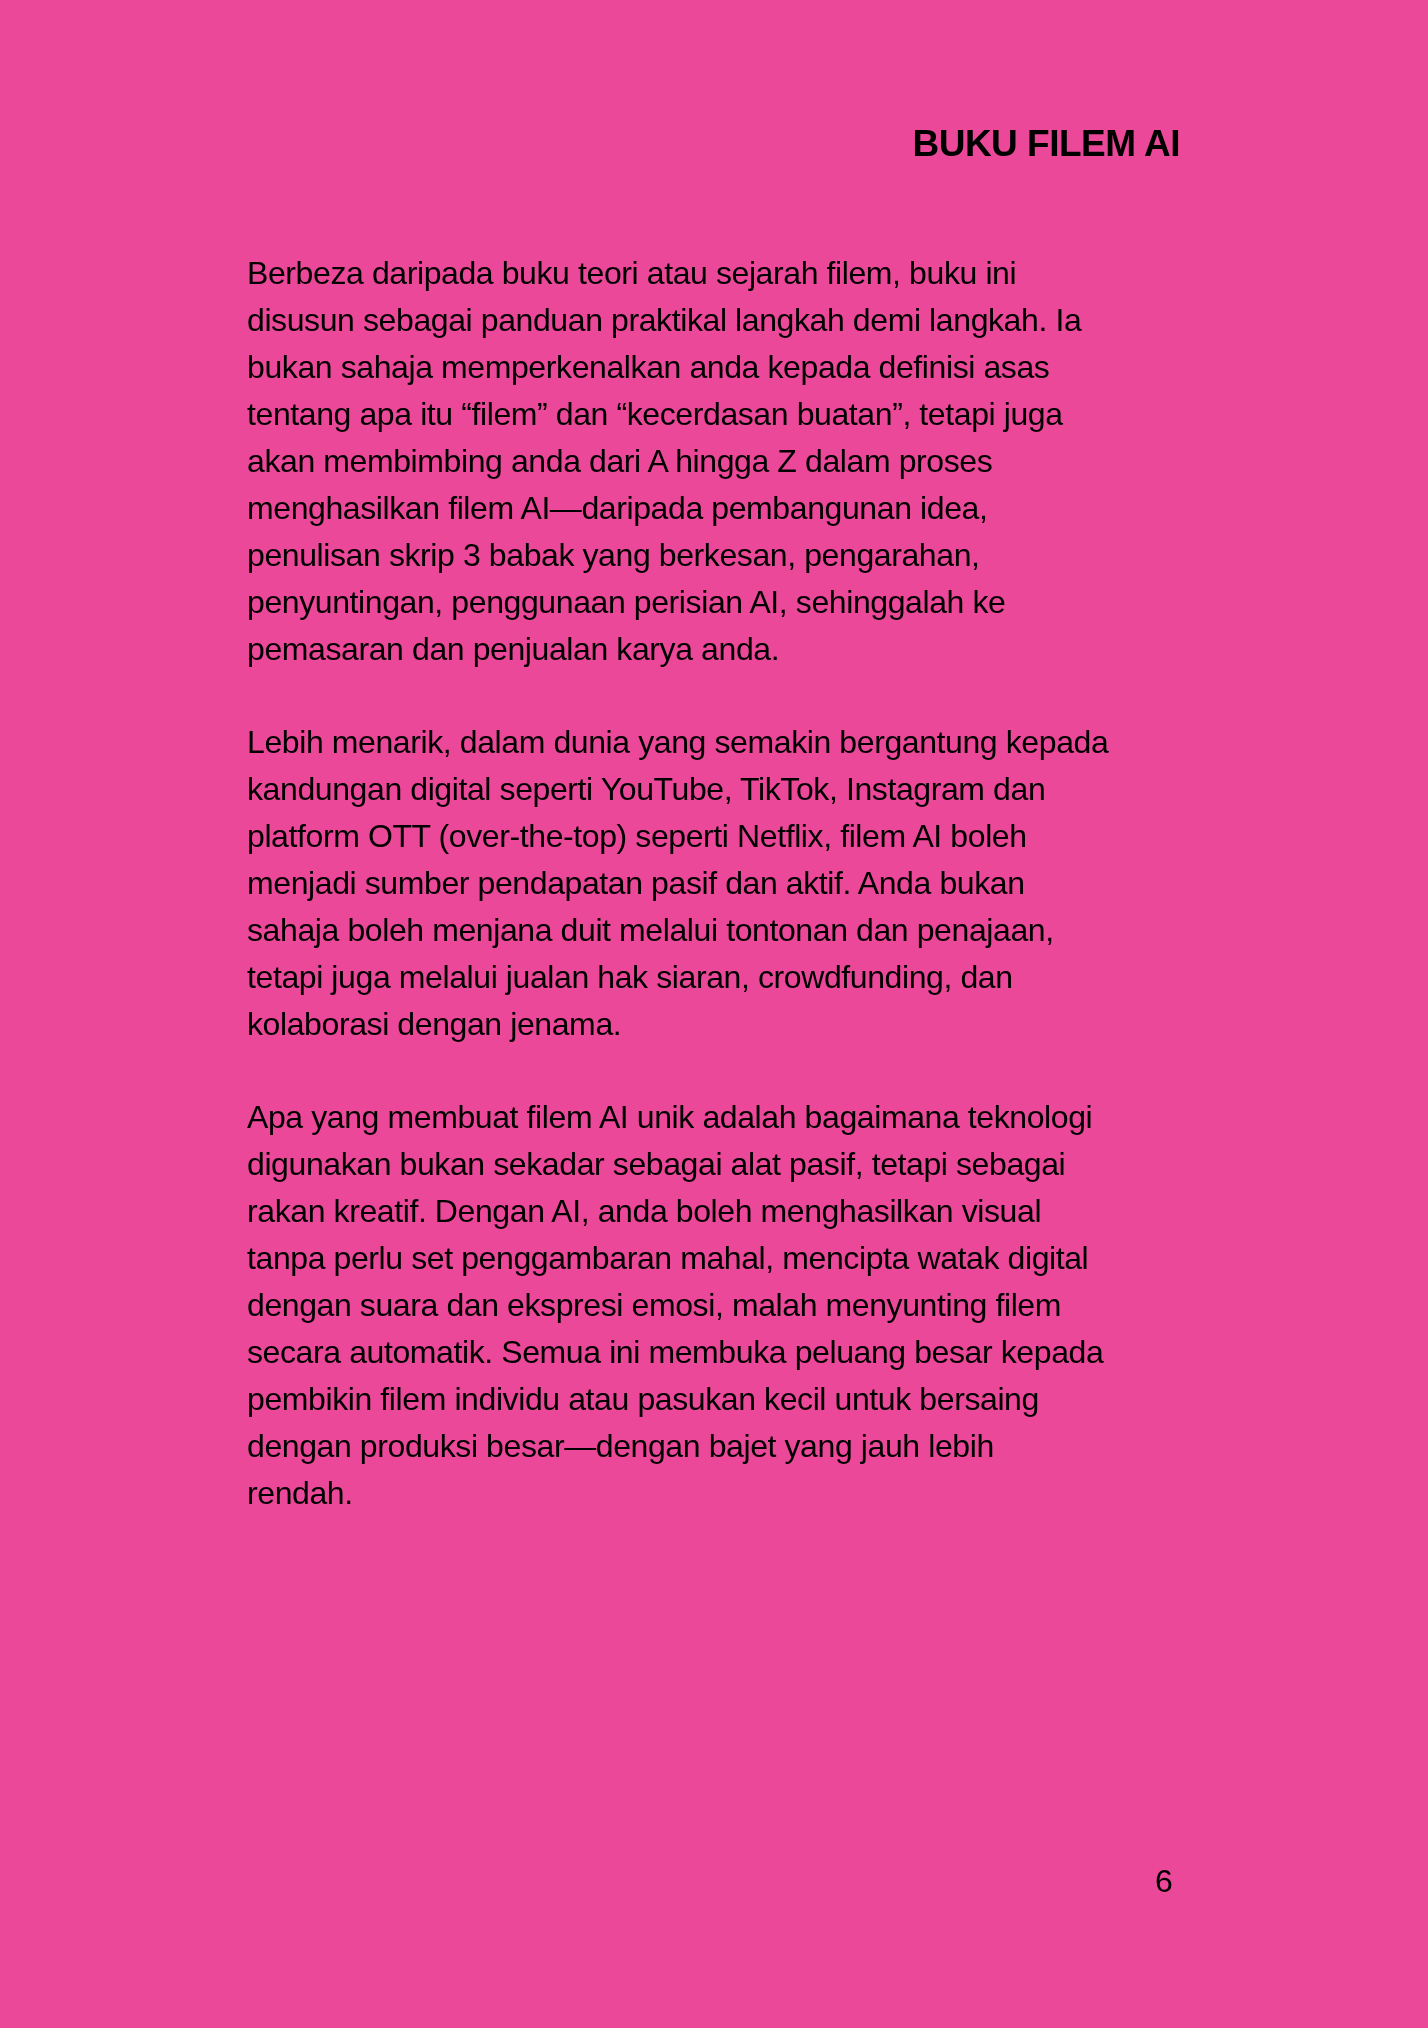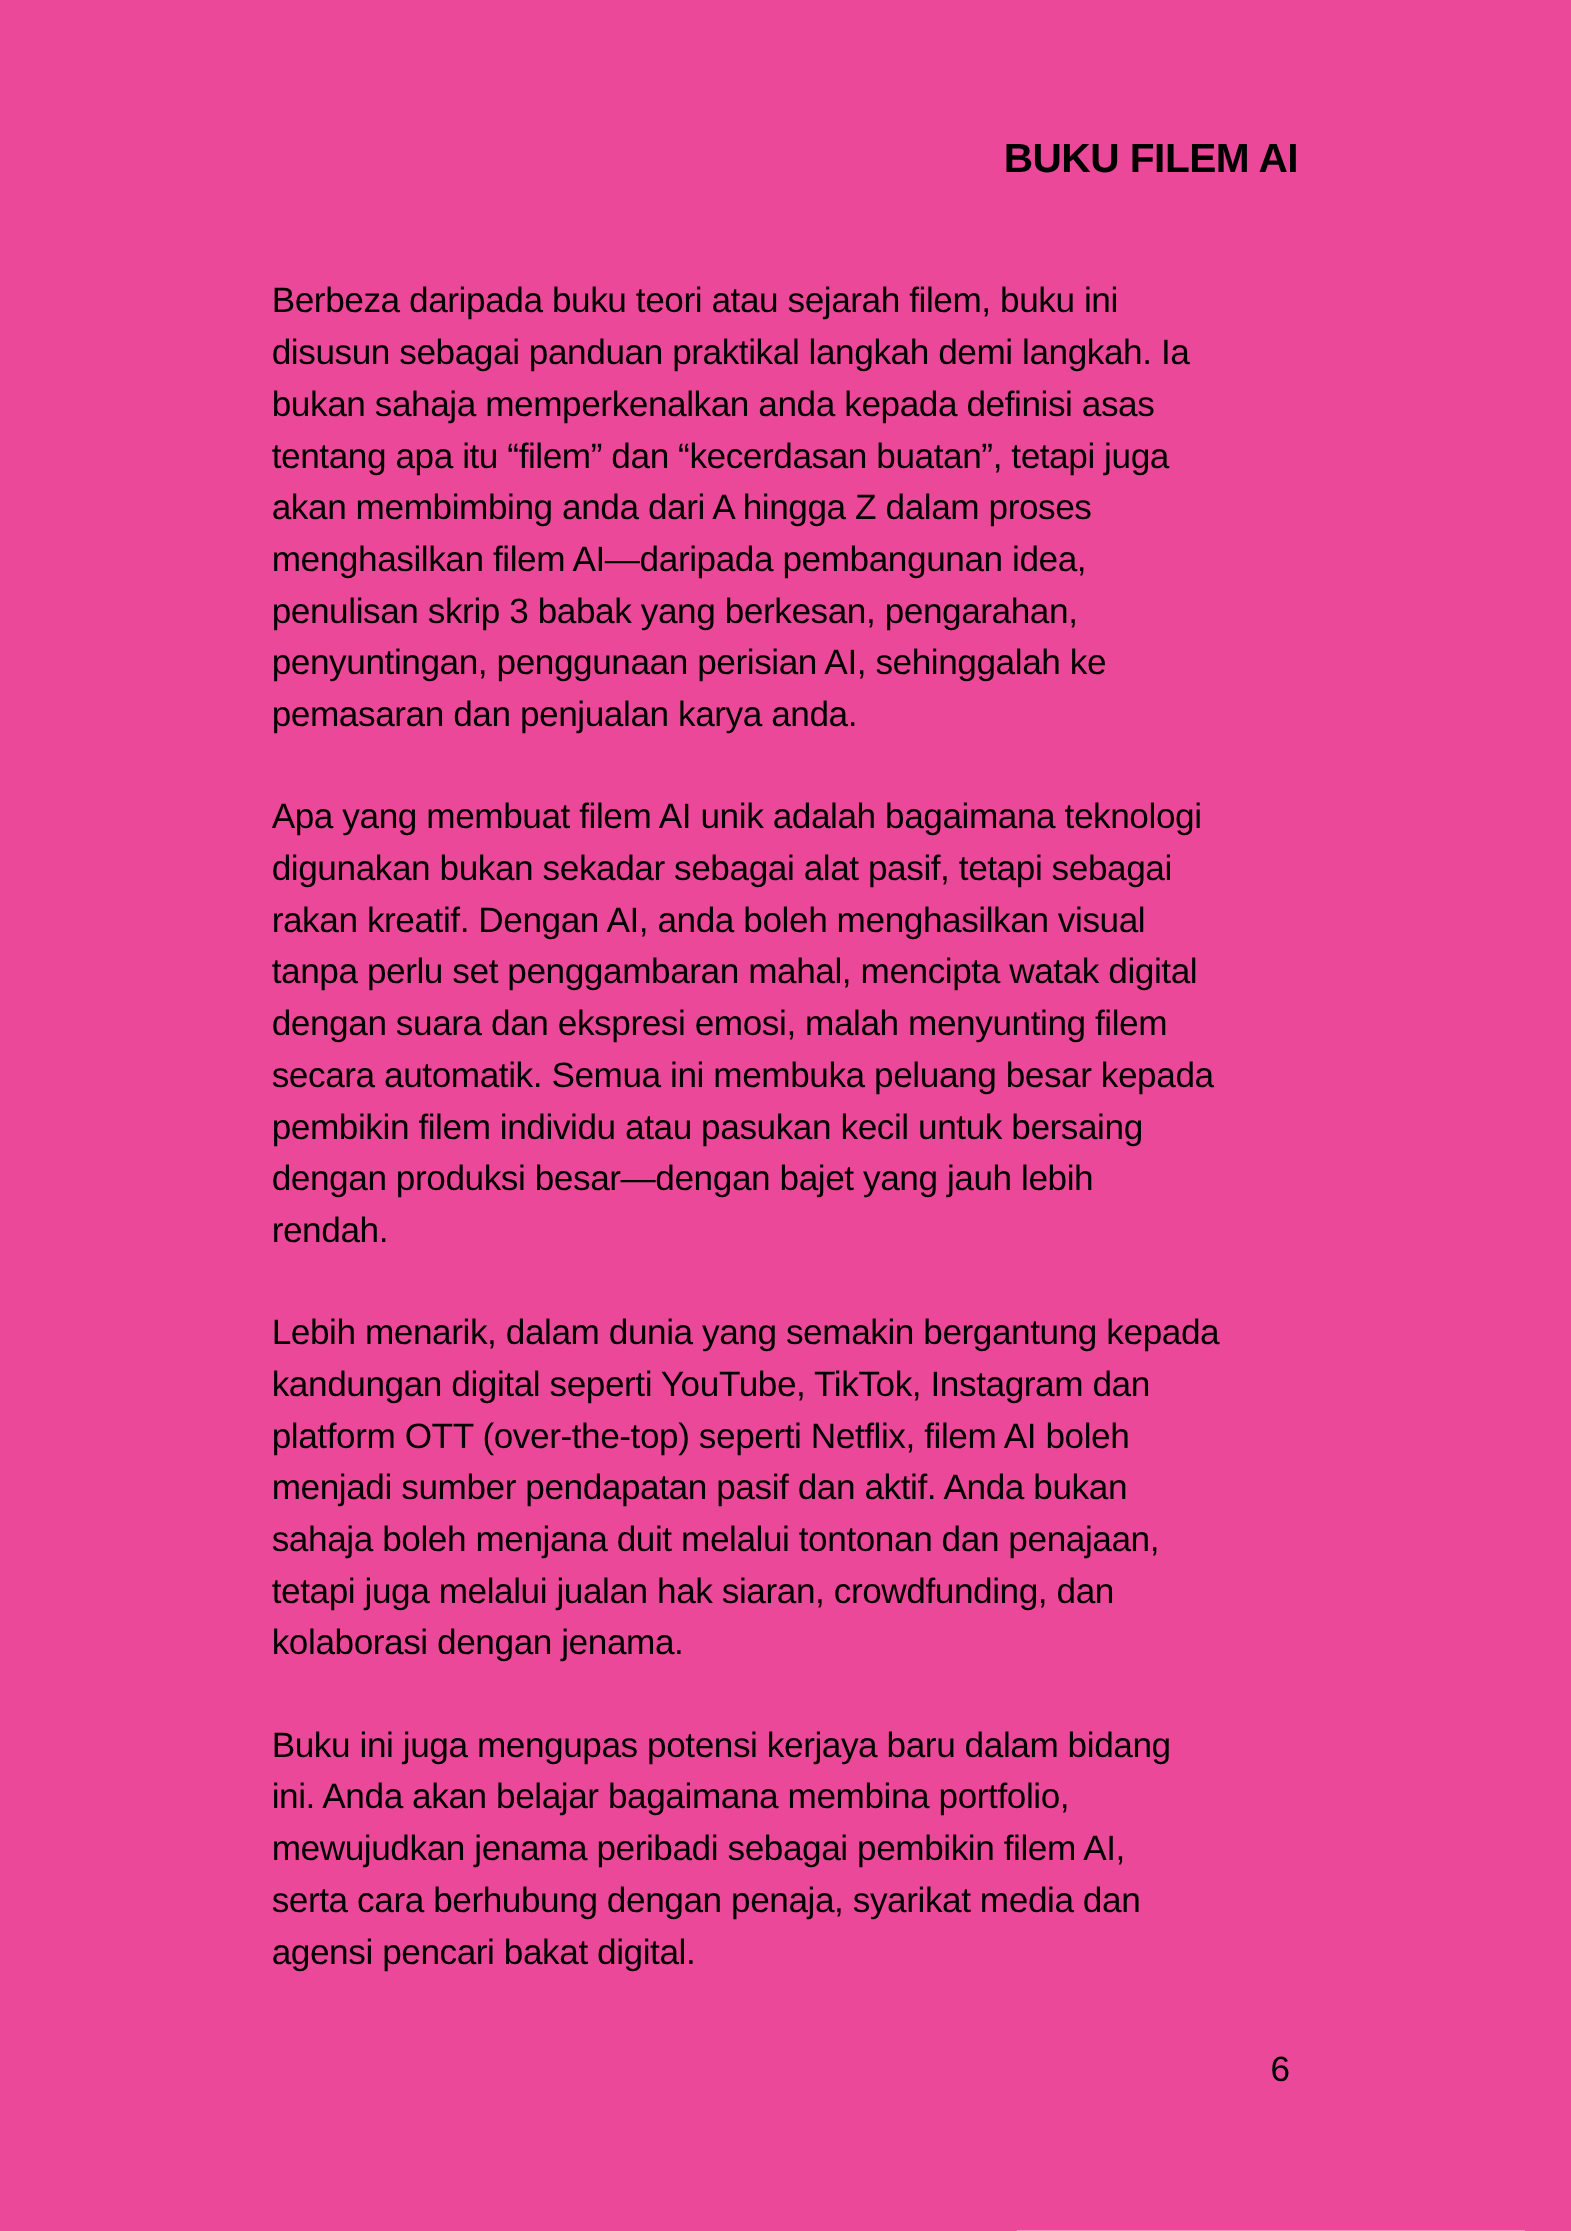--- a/index.html
+++ b/index.html
@@ -61,38 +61,33 @@
   <div class="content">
     <p class="para">Berbeza daripada buku teori atau sejarah filem, buku ini
 disusun sebagai panduan praktikal langkah demi langkah. Ia
 bukan sahaja memperkenalkan anda kepada definisi asas
 tentang apa itu “filem” dan “kecerdasan buatan”, tetapi juga
 akan membimbing anda dari A hingga Z dalam proses
 menghasilkan filem AI—daripada pembangunan idea,
 penulisan skrip 3 babak yang berkesan, pengarahan,
 penyuntingan, penggunaan perisian AI, sehinggalah ke
 pemasaran dan penjualan karya anda.</p>
+    <p class="para">Lebih menarik, dalam dunia yang semakin bergantung kepada
+kandungan digital seperti YouTube, TikTok, Instagram dan
+platform OTT (over-the-top) seperti Netflix, filem AI boleh
+menjadi sumber pendapatan pasif dan aktif. Anda bukan
+sahaja boleh menjana duit melalui tontonan dan penajaan,
+tetapi juga melalui jualan hak siaran, crowdfunding, dan
+kolaborasi dengan jenama.</p>
     <p class="para">Apa yang membuat filem AI unik adalah bagaimana teknologi
 digunakan bukan sekadar sebagai alat pasif, tetapi sebagai
 rakan kreatif. Dengan AI, anda boleh menghasilkan visual
 tanpa perlu set penggambaran mahal, mencipta watak digital
 dengan suara dan ekspresi emosi, malah menyunting filem
 secara automatik. Semua ini membuka peluang besar kepada
 pembikin filem individu atau pasukan kecil untuk bersaing
 dengan produksi besar—dengan bajet yang jauh lebih
 rendah.</p>
-    <p class="para">Lebih menarik, dalam dunia yang semakin bergantung kepada
-kandungan digital seperti YouTube, TikTok, Instagram dan
-platform OTT (over-the-top) seperti Netflix, filem AI boleh
-menjadi sumber pendapatan pasif dan aktif. Anda bukan
-sahaja boleh menjana duit melalui tontonan dan penajaan,
-tetapi juga melalui jualan hak siaran, crowdfunding, dan
-kolaborasi dengan jenama.</p>
-    <p class="para">Buku ini juga mengupas potensi kerjaya baru dalam bidang
-ini. Anda akan belajar bagaimana membina portfolio,
-mewujudkan jenama peribadi sebagai pembikin filem AI,
-serta cara berhubung dengan penaja, syarikat media dan
-agensi pencari bakat digital.</p>
   </div>
 
   <div class="page-number">6</div>
 
 </div>
 
 </body></html>

